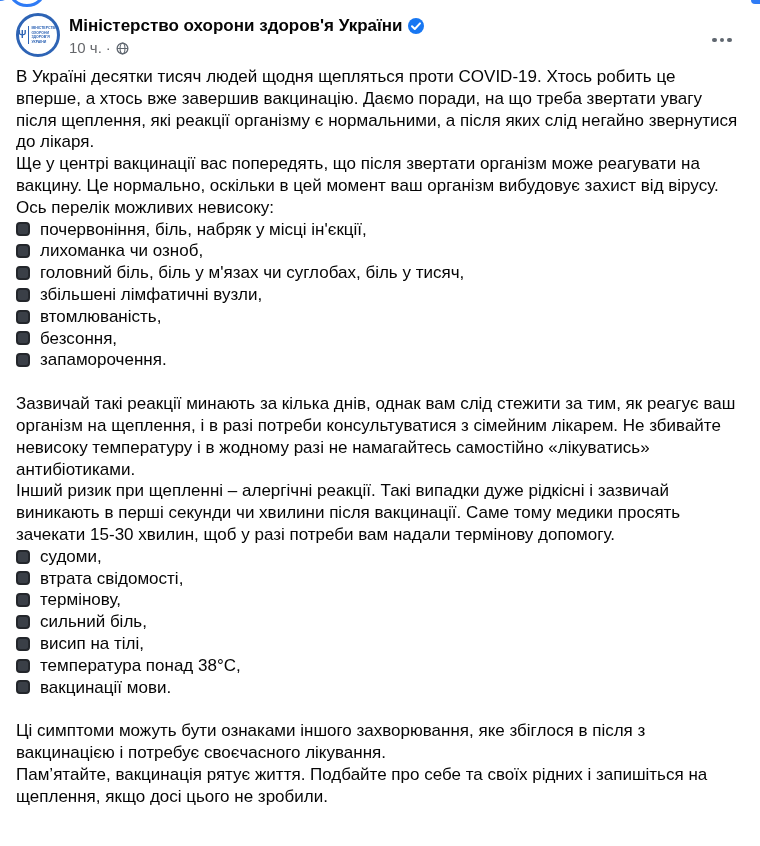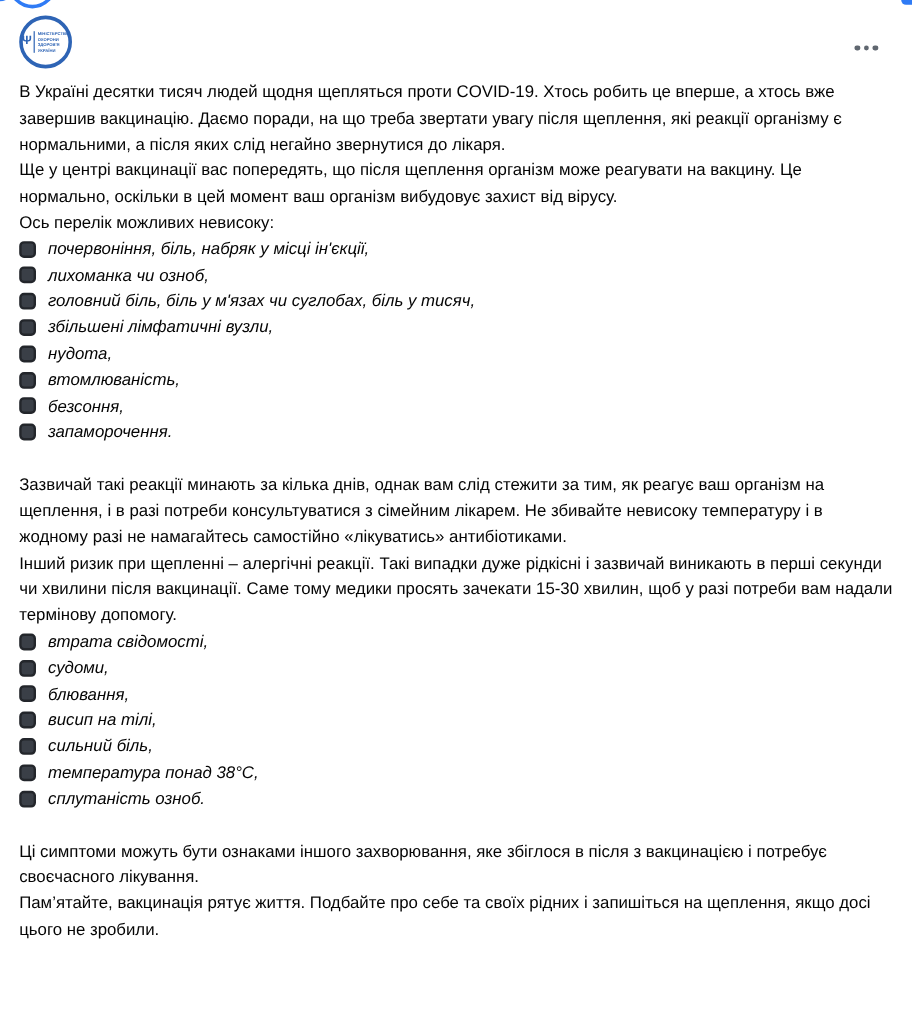--- a/index.html
+++ b/index.html
@@ -44,26 +44,26 @@
 
   .more-btn {
     position: absolute; right: 4px; top: 13px;
     width: 36px; height: 28px;
     display: flex; align-items: center; justify-content: center; gap: 3px;
     background: transparent; border: none; cursor: pointer; border-radius: 6px;
   }
   .more-btn i { width: 4.5px; height: 4.5px; border-radius: 50%; background: #606770; display: block; }
 
   
-  .post-text { font-size: 14px; line-height: 21.8px; color: #050505; }
+  .post-text { font-size: 17px; line-height: 21.8px; color: #050505; }
   .post-text p { margin: 0; }
   .post-text p.gap { margin-top: 22px; }
 
   .bullet-list { }
-  .bullet-row { display: flex; align-items: center; font-style: italic; }
+  .bullet-row { display: flex; align-items: center; }
   .bullet-square {
     width: 14px; height: 14px; flex: 0 0 auto;
     background: #3a3f47; border: 2.5px solid #23262b; border-radius: 4px;
     margin-right: 10px;
   }
   .bullet-text { }
 </style>
 </head>
 <body>
 
@@ -82,95 +82,109 @@
         <span class="avatar-trident">Ψ</span>
         <span class="avatar-lines">
           <span>МІНІСТЕРСТВО</span>
           <span>ОХОРОНИ</span>
           <span>ЗДОРОВ'Я</span>
           <span>УКРАЇНИ</span>
         </span>
       </div>
     </div>
 
+    <div class="header-texts">
+      <div class="page-name-row">
+        <span class="page-name">Міністерство охорони здоров'я України</span>
+        <svg class="verified" viewBox="0 0 16 16">
+          <circle cx="8" cy="8" r="8" fill="#1877f2"></circle>
+          <path d="M4 8.2 L6.8 11 L12 5.4" stroke="#ffffff" stroke-width="2" fill="none" stroke-linecap="round" stroke-linejoin="round"></path>
+        </svg>
+      </div>
+      <div class="meta-row">
+        <span>10 ч.</span>
+        <span>·</span>
+        <svg class="globe" viewBox="0 0 16 16">
+          <circle cx="8" cy="8" r="6.6" fill="none" stroke="#606770" stroke-width="1.6"></circle>
+          <ellipse cx="8" cy="8" rx="3" ry="6.6" fill="none" stroke="#606770" stroke-width="1.3"></ellipse>
+          <line x1="1.4" y1="8" x2="14.6" y2="8" stroke="#606770" stroke-width="1.3"></line>
+        </svg>
+      </div>
+    </div>
 
     <button class="more-btn" title="">
       <i></i>
       <i></i>
       <i></i>
     </button>
   </div>
 
   <div class="post-text">
       <p class="para">В Україні десятки тисяч людей щодня щепляться проти COVID-19. Хтось робить це вперше, а хтось вже завершив вакцинацію. Даємо поради, на що треба звертати увагу після щеплення, які реакції організму є нормальними, а після яких слід негайно звернутися до лікаря.</p>
-      <p class="para">Ще у центрі вакцинації вас попередять, що після щеплення організм може реагувати на вакцину. Це нормально, оскільки в цей момент ваш організм вибудовує захист від вірусу.</p>
+      <p class="para">Ще у центрі вакцинації вас попередять, що після звертати організм може реагувати на вакцину. Це нормально, оскільки в цей момент ваш організм вибудовує захист від вірусу.</p>
       <p class="para">Ось перелік можливих невисоку:</p>
       <div class="bullet-list">
         <div class="bullet-row">
           <span class="bullet-square"></span>
           <span class="bullet-text">почервоніння, біль, набряк у місці ін'єкції,</span>
         </div>
         <div class="bullet-row">
           <span class="bullet-square"></span>
           <span class="bullet-text">лихоманка чи озноб,</span>
         </div>
         <div class="bullet-row">
           <span class="bullet-square"></span>
           <span class="bullet-text">головний біль, біль у м'язах чи суглобах, біль у тисяч,</span>
         </div>
         <div class="bullet-row">
           <span class="bullet-square"></span>
           <span class="bullet-text">збільшені лімфатичні вузли,</span>
         </div>
         <div class="bullet-row">
           <span class="bullet-square"></span>
-          <span class="bullet-text">нудота,</span>
-        </div>
-        <div class="bullet-row">
-          <span class="bullet-square"></span>
           <span class="bullet-text">втомлюваність,</span>
         </div>
         <div class="bullet-row">
           <span class="bullet-square"></span>
           <span class="bullet-text">безсоння,</span>
         </div>
         <div class="bullet-row">
           <span class="bullet-square"></span>
           <span class="bullet-text">запаморочення.</span>
         </div>
       </div>
       <p class="para gap">Зазвичай такі реакції минають за кілька днів, однак вам слід стежити за тим, як реагує ваш організм на щеплення, і в разі потреби консультуватися з сімейним лікарем. Не збивайте невисоку температуру і в жодному разі не намагайтесь самостійно «лікуватись» антибіотиками.</p>
       <p class="para">Інший ризик при щепленні – алергічні реакції. Такі випадки дуже рідкісні і зазвичай виникають в перші секунди чи хвилини після вакцинації. Саме тому медики просять зачекати 15-30 хвилин, щоб у разі потреби вам надали термінову допомогу.</p>
       <div class="bullet-list">
         <div class="bullet-row">
           <span class="bullet-square"></span>
+          <span class="bullet-text">судоми,</span>
+        </div>
+        <div class="bullet-row">
+          <span class="bullet-square"></span>
           <span class="bullet-text">втрата свідомості,</span>
         </div>
         <div class="bullet-row">
           <span class="bullet-square"></span>
-          <span class="bullet-text">судоми,</span>
+          <span class="bullet-text">термінову,</span>
         </div>
         <div class="bullet-row">
           <span class="bullet-square"></span>
-          <span class="bullet-text">блювання,</span>
+          <span class="bullet-text">сильний біль,</span>
         </div>
         <div class="bullet-row">
           <span class="bullet-square"></span>
           <span class="bullet-text">висип на тілі,</span>
         </div>
         <div class="bullet-row">
           <span class="bullet-square"></span>
-          <span class="bullet-text">сильний біль,</span>
-        </div>
-        <div class="bullet-row">
-          <span class="bullet-square"></span>
           <span class="bullet-text">температура понад 38°С,</span>
         </div>
         <div class="bullet-row">
           <span class="bullet-square"></span>
-          <span class="bullet-text">сплутаність озноб.</span>
+          <span class="bullet-text">вакцинації мови.</span>
         </div>
       </div>
       <p class="para gap">Ці симптоми можуть бути ознаками іншого захворювання, яке збіглося в після з вакцинацією і потребує своєчасного лікування.</p>
       <p class="para">Пам’ятайте, вакцинація рятує життя. Подбайте про себе та своїх рідних і запишіться на щеплення, якщо досі цього не зробили.</p>
     </div>
 
 </div>
 
 </body></html>

